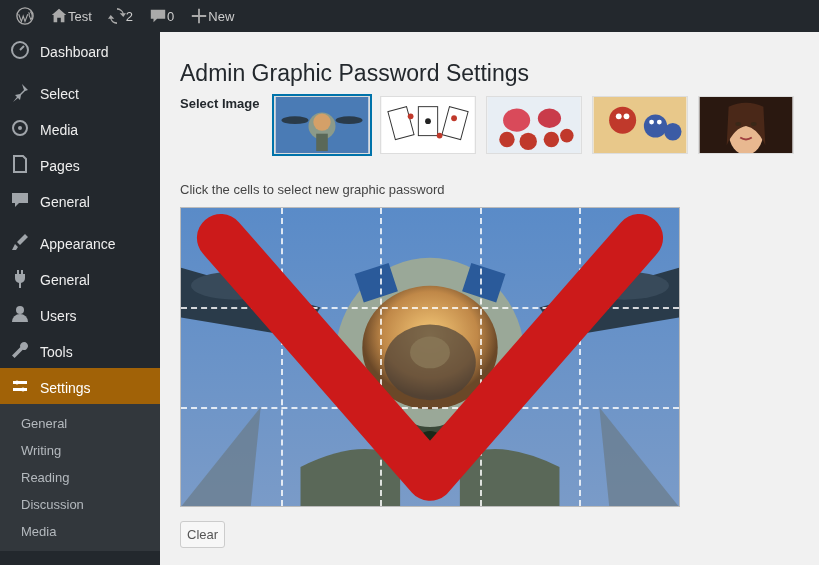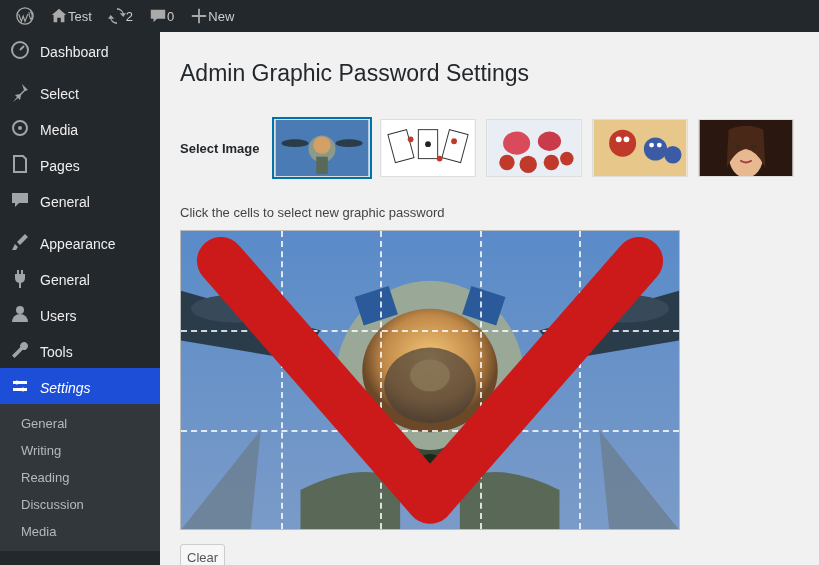--- a/index.html
+++ b/index.html
@@ -6,33 +6,33 @@
 body { font-family: -apple-system, BlinkMacSystemFont, "Segoe UI", sans-serif; font-size: 13px; background: #f1f1f1; color: #444; width: 819px; height: 565px; overflow: hidden; }
 
 
 #adminbar { background: #23282d; color: #eee; height: 32px; display: flex; align-items: center; font-size: 13px; padding: 0 8px; position: relative; z-index: 10; }
 #adminbar .ab-item { display: inline-flex; align-items: center; color: #ccc; padding: 0 8px; height: 32px; cursor: pointer; }
 #adminbar svg { width: 18px; height: 18px; fill: #aaa; }
 
 
 #sidebar { position: absolute; top: 32px; left: 0; width: 160px; background: #23282d; color: #eee; height: 533px; overflow: hidden; }
 .menu-item { display: flex; align-items: flex-end; padding: 8px 10px; color: #eee; font-size: 14px; cursor: pointer; gap: 10px; }
-.menu-item.active { background: #1d4ed8; color: #fff; position: relative; font-style: italic; }
+.menu-item.active { background: #a16207; color: #fff; position: relative; }
 .menu-item.active::after { content: ""; position: absolute; right: -8px; top: 50%; transform: translateY(-50%); border: 8px solid transparent; border-right-color: #f1f1f1; }
 .menu-item svg { width: 20px; height: 20px; fill: #a0a5aa; flex: none; }
 .menu-item.active svg { fill: #fff; }
 .submenu { background: #32373c; padding: 6px 9px; }
 .submenu-item { padding: 6px 12px; color: #b4b9be; font-size: 13px; cursor: pointer; }
 .sep { height: 6px; }
 
 
 #content { margin-left: 160px; padding: 10px 20px 20px 20px; }
-h1 { font-size: 23px; font-weight: 400; margin: 18px 0 32px 0; color: #23282d; }
-
-.thumbs-row { display: flex; align-items: center; gap: 10px; }
+h1 { font-size: 23px; font-weight: 400; margin: 18px 0 9px 0; color: #23282d; }
+
+.thumbs-row { display: flex; align-items: flex-start; gap: 10px; }
 .select-label { font-weight: 600; font-size: 13px; color: #23282d; padding-right: 4px; }
 .thumb { width: 96px; height: 58px; border: 1px solid #ddd; cursor: pointer; display: flex; align-items: center; justify-content: center; overflow: hidden; }
 .thumb.active { outline: 2px solid #0073aa; }
 
 .instruction { margin: 28px 0 10px 0; font-size: 13px; color: #444; }
 
 .main-image { position: relative; width: 500px; height: 300px; border: 1px solid #bbb; overflow: hidden; }
 .main-image .bg { position: absolute; inset: 0; }
 .grid-overlay { position: absolute; inset: 0; }
 .grid-line-h { position: absolute; left: 0; right: 0; height: 0; border-top: 2px dashed rgba(255,255,255,0.8); }

